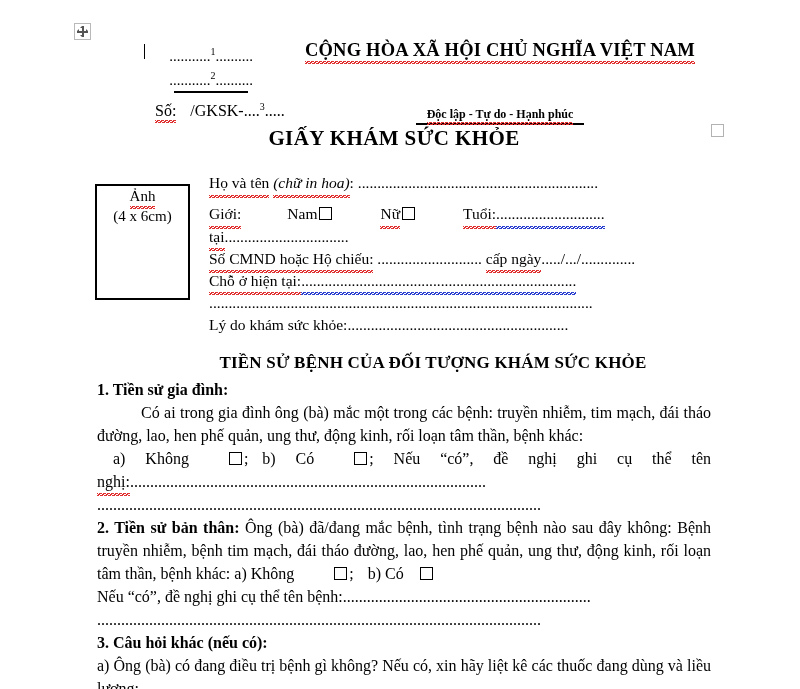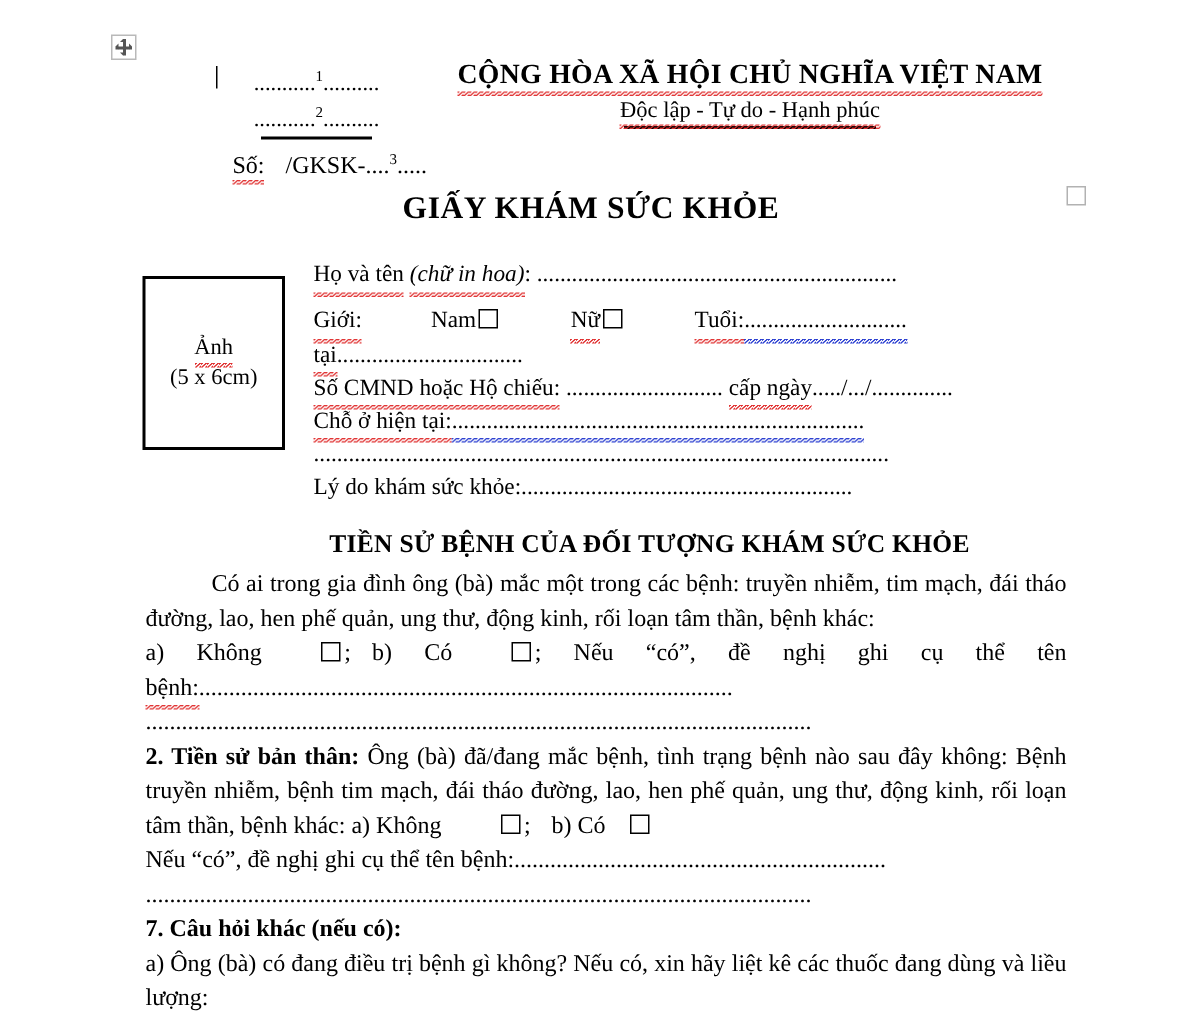--- a/index.html
+++ b/index.html
@@ -132,23 +132,24 @@
     font-size: 18.5px;
     font-weight: bold;
     letter-spacing: 0.2px;
     white-space: nowrap;
   }
   .motto-wrap {
     margin-top: 5px;
     display: inline-block;
   }
   .motto {
-    font-size: 15px;
-    font-weight: normal;
+    font-size: 12px;
+    font-weight: bold;
     white-space: nowrap;
+    margin-top: 41px;
   }
   .motto-rule {
     height: 2px;
     background: #000;
     margin: 1px auto 0 auto;
     width: 168px;
   }
 
   .so-line {
     position: absolute;
@@ -172,21 +173,20 @@
   
   .photo-box {
     position: absolute;
     left: 95px;
     top: 184px;
     width: 95px;
     height: 116px;
     border: 2px solid #000;
     box-sizing: border-box;
     display: flex;
-    align-items: center;
     justify-content: center;
     text-align: center;
     font-size: 15px;
     line-height: 20px;
   }
 
   
   .fields {
     position: absolute;
     left: 209px;
@@ -225,21 +225,21 @@
     position: absolute;
     left: 97px;
     top: 378px;
     width: 614px;
     font-size: 16px;
     line-height: 23px;
   }
   .p-ind { text-indent: 44px; }
   .just  { text-align: justify; font-family: Liberation Serif, serif; }
   .just-all { text-align: justify; text-align-last: justify; }
-  .nowrap-row { white-space: nowrap; }
+  .nowrap-row { white-space: nowrap; margin-left: 16px; }
   .gap-sm { display: inline-block; width: 38px; }
   .gap-md { display: inline-block; width: 46px; }
   .gap-xs { display: inline-block; width: 14px; }
   .spacer-6 { height: 6px; }
 </style>
 </head>
 <body>
 
 <div class="table-move-handle">
   <span class="cross-v"></span>
@@ -277,21 +277,21 @@
 
 <div class="so-line">
   <span class="sp">Số:</span><span class="gap-xs"></span><span>/GKSK-....</span><span class="sup">3</span><span>.....</span>
 </div>
 
 <div class="doc-title">GIẤY KHÁM SỨC KHỎE</div>
 
 <div class="photo-box">
   <div>
     <div><span class="sp">Ảnh</span></div>
-    <div>(5 x 6cm)</div>
+    <div>(4 x 6cm)</div>
   </div>
 </div>
 
 <div class="fields">
 
   <div class="frow wide">
     <span class="sp">Họ và tên</span>
     <span class="i"><span class="sp">(chữ in hoa)</span></span><span>:</span>
     <span class="dots">..............................................................</span>
   </div>
@@ -323,39 +323,40 @@
   <div class="frow">
     <span>Lý do khám sức khỏe:</span><span class="dots">.........................................................</span>
   </div>
 
 </div>
 
 <div class="sec-title">TIỀN SỬ BỆNH CỦA ĐỐI TƯỢNG KHÁM SỨC KHỎE</div>
 
 <div class="body-text">
 
+  <div class="b">1. Tiền sử gia đình:</div>
   <div class="p-ind just">Có ai trong gia đình ông (bà) mắc một trong các bệnh: truyền nhiễm, tim mạch, đái tháo đường, lao, hen phế quản, ung thư, động kinh, rối loạn tâm thần,  bệnh khác:</div>
   <div class="just-all nowrap-row">
     <span>a) Không</span><span class="gap-sm"></span><span class="cb"></span><span>;</span><span class="gap-xs"></span><span>b) Có</span><span class="gap-sm"></span><span class="cb"></span><span>; Nếu “có”, đề nghị ghi cụ thể tên</span>
   </div>
   <div>
-    <span class="sp">bệnh:</span><span class="dots">.........................................................................................</span>
+    <span class="sp">nghị:</span><span class="dots">.........................................................................................</span>
   </div>
   <div>
     <span class="dots">...............................................................................................................</span>
   </div>
 
   <div class="just">
     <span class="b">2. Tiền sử bản thân:</span>
     <span>Ông (bà) đã/đang mắc bệnh, tình trạng bệnh nào sau đây không: Bệnh truyền nhiễm, bệnh tim mạch, đái tháo đường, lao, hen phế quản, ung thư, động kinh, rối loạn tâm thần, bệnh khác:</span>
     <span>a) Không</span><span class="gap-sm"></span><span class="cb"></span><span>;</span><span class="gap-xs"></span><span>b) Có</span><span class="gap-xs"></span><span class="cb"></span>
   </div>
   <div>
     <span>Nếu “có”, đề nghị ghi cụ thể tên bệnh:</span><span class="dots">..............................................................</span>
   </div>
   <div>
     <span class="dots">...............................................................................................................</span>
   </div>
 
-  <div class="b">7. Câu hỏi khác (nếu có):</div>
+  <div class="b">3. Câu hỏi khác (nếu có):</div>
   <div class="just">a) Ông (bà) có đang điều trị bệnh gì không? Nếu có, xin hãy liệt kê các thuốc đang dùng và liều lượng:</div>
 
 </div>
 
 </body></html>

